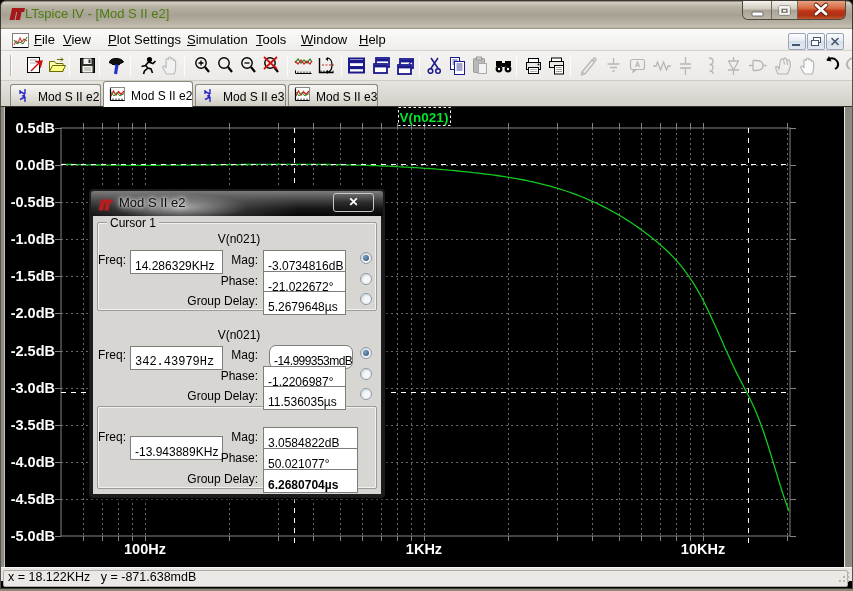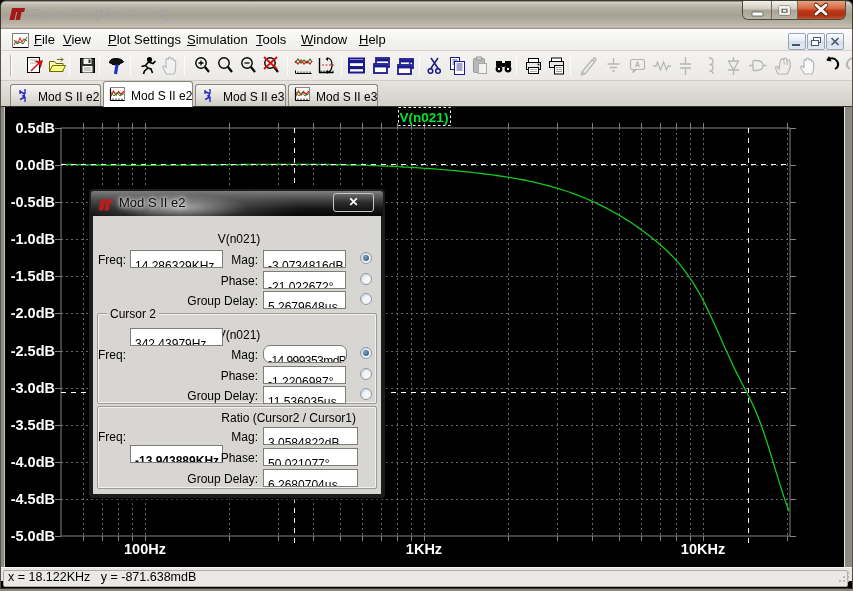--- a/index.html
+++ b/index.html
@@ -2,21 +2,21 @@
 <html><head><meta charset="utf-8"><style>
 * { margin:0; padding:0; box-sizing:border-box; }
 html,body { width:853px; height:591px; overflow:hidden; background:#000; }
 body { font-family:"Liberation Sans", sans-serif; position:relative; }
 #win { position:absolute; left:0; top:0; width:853px; height:591px; }
 
 #titlebar { position:absolute; left:0; top:0; width:853px; height:29px;
   background:linear-gradient(#6f6b60 0%, #d3cec1 5%, #b6b0a3 22%, #a7a193 52%, #b9b3a6 80%, #c6c1b4 93%, #918b7e 100%);
   border-top:1px solid #3a382f; border-left:1px solid #3a382f; border-right:1px solid #3a382f;
   border-radius:6px 6px 0 0; }
-#titletext { position:absolute; left:25px; top:6px; font-size:13px; color:#a3a3a3; }
+#titletext { position:absolute; left:25px; top:6px; font-size:13px; color:#4d7c0f; }
 
 #wbtns { position:absolute; left:742px; top:1px; width:104px; height:19px;
   border:1px solid #4e4a40; border-top:none; border-radius:0 0 6px 6px; overflow:hidden; display:flex; }
 .wbtn { height:100%; border-right:1px solid #6f695e; position:relative;
   background:linear-gradient(#f4f2ec 0%, #cfcabd 45%, #a9a396 50%, #bcb6a9 100%); }
 #btnmin { width:29px; } #btnmax { width:26px; }
 #btnclose { width:47px; border-right:none;
   background:linear-gradient(#e8a284 0%, #d56a43 40%, #c03416 55%, #ad3113 80%, #c2562f 100%); }
 
 #menubar { position:absolute; left:1px; top:29px; width:851px; height:22px;
@@ -66,21 +66,21 @@
 #dlgtitletext { position:absolute; left:30px; top:6px; font-size:13px; color:#0d0d0d;
   text-shadow:0 0 5px #e8e8e8, 0 0 3px #dadada, 0 0 8px #cccccc; }
 #dlgx { position:absolute; left:244px; top:4px; width:41px; height:19px; border:1px solid #c8c8c8;
   border-radius:3px; background:linear-gradient(#6a6a6a,#2c2c2c 50%,#111); color:#fff;
   font-size:12px; font-weight:bold; text-align:center; line-height:17px; }
 #dlgbody { position:absolute; left:4px; top:27px; width:288px; height:278px; background:#d8d6d2; }
 .grp { position:absolute; left:4px; width:280px; border:1px solid #9d9b97; border-radius:2px;
   box-shadow:inset 0 0 0 1px #f2f1ef; }
 .grplabel { position:absolute; left:9px; top:-7px; background:#d8d6d2; padding:0 3px; font-size:12px; color:#000; }
 .dlbl { position:absolute; font-size:12px; color:#000; text-align:right; }
-.dfield { position:absolute; height:18px; background:#fff; border:1px solid #7f7d79; font-size:12px;
+.dfield { position:absolute; height:24px; background:#fff; border:1px solid #7f7d79; font-size:12px;
   color:#000; padding:8px 0 0 4px; white-space:nowrap; overflow:hidden; }
 .radio { position:absolute; width:12px; height:12px; border-radius:50%;
   background:#f6f6f6; border:1px solid #8a9aa8; box-shadow:inset 1px 1px 2px #c9d2da; }
 .radio.sel::after { content:""; position:absolute; left:2px; top:2px; width:6px; height:6px;
   border-radius:50%; background:radial-gradient(circle at 35% 35%, #7ba0c0, #2c4f6e); }
 </style></head>
 <body>
 <div id="win">
   <div id="titlebar"></div>
   <svg width="17" height="14" style="position:absolute;left:9px;top:7px">
@@ -418,52 +418,51 @@
   <div id="sideL"></div><div id="sideR"></div>
   <div id="dlg">
     <div id="dlgtitle"></div>
     <svg width="17" height="14" style="position:absolute;left:9px;top:9px">
         <polygon points="0.5,12.5 2.9,1.5 7.5,1.5 5.2,12.5" fill="#b51e1e"></polygon>
         <polygon points="6.2,12.5 7.8,5 5.8,5 6.5,1.5 15.2,1.5 14.4,5 12.1,5 10.6,12.5" fill="#b51e1e"></polygon>
       </svg>
     <div id="dlgtitletext">Mod S II e2</div>
     <div id="dlgx">✕</div>
     <div id="dlgbody">
-      <div class="grp" style="top:97px; height:91px;">
-          <div class="grplabel">Cursor 2</div>
+      <div class="grp" style="top:6px; height:89px;">
+          <div class="grplabel">Cursor 1</div>
         </div>
       <div class="grp" style="top:190px; height:83px;"></div>
       <div class="dlbl" style="left:86px; top:16px; width:120px; text-align:center;">V(n021)</div>
       <div class="dlbl" style="left:0px; top:37px; width:33px;">Freq:</div>
       <div class="dfield" style="left:37px; top:34px; width:93px;">14.286329KHz</div>
       <div class="dlbl" style="left:105px; top:37px; width:60px;">Mag:</div>
       <div class="dfield" style="left:170px; top:34px; width:83px;">-3.0734816dB</div>
       <div class="radio sel" style="left:267px; top:36px;"></div>
       <div class="dlbl" style="left:105px; top:58px; width:60px;">Phase:</div>
       <div class="dfield" style="left:170px; top:55px; width:83px;">-21.022672°</div>
       <div class="radio" style="left:267px; top:57px;"></div>
       <div class="dlbl" style="left:85px; top:78px; width:80px;">Group Delay:</div>
       <div class="dfield" style="left:170px; top:75px; width:83px;">5.2679648µs</div>
       <div class="radio" style="left:267px; top:77px;"></div>
       <div class="dlbl" style="left:86px; top:112px; width:120px; text-align:center;">V(n021)</div>
       <div class="dlbl" style="left:0px; top:132px; width:33px;">Freq:</div>
-      <div class="dfield" style="left:37px; top:112px; width:93px;">342.43979Hz</div>
+      <div class="dfield" style="left:37px; top:130px; width:93px;font-family:Liberation Mono, monospace;">342.43979Hz</div>
       <div class="dlbl" style="left:105px; top:132px; width:60px;">Mag:</div>
-      <div class="dfield" style="left:170px; top:129px; width:84px; letter-spacing:-0.55px;border-radius:7px;">-14.999353mdB</div>
+      <div class="dfield" style="left:176px; top:129px; width:84px; letter-spacing:-0.55px;border-radius:7px;">-14.999353mdB</div>
       <div class="radio sel" style="left:267px; top:131px;"></div>
       <div class="dlbl" style="left:105px; top:153px; width:60px;">Phase:</div>
       <div class="dfield" style="left:170px; top:150px; width:83px;">-1.2206987°</div>
       <div class="radio" style="left:267px; top:152px;"></div>
       <div class="dlbl" style="left:85px; top:173px; width:80px;">Group Delay:</div>
       <div class="dfield" style="left:170px; top:170px; width:83px;">11.536035µs</div>
       <div class="radio" style="left:267px; top:172px;"></div>
-      <div class="dlbl" style="left:113px; top:195px; width:150px;">Ratio (Cursor2 / Cursor1)</div>
       <div class="dlbl" style="left:0px; top:214px; width:33px;">Freq:</div>
-      <div class="dfield" style="left:37px; top:229px; width:93px;font-weight:bold;">-13.943889KHz</div>
+      <div class="dfield" style="left:37px; top:220px; width:93px;">-13.943889KHz</div>
       <div class="dlbl" style="left:105px; top:214px; width:60px;">Mag:</div>
       <div class="dfield" style="left:170px; top:211px; width:95px;">3.0584822dB</div>
       <div class="dlbl" style="left:105px; top:235px; width:60px;">Phase:</div>
       <div class="dfield" style="left:170px; top:232px; width:95px;">50.021077°</div>
       <div class="dlbl" style="left:85px; top:256px; width:80px;">Group Delay:</div>
-      <div class="dfield" style="left:170px; top:253px; width:95px;">6.2680704µs</div>
+      <div class="dfield" style="left:170px; top:253px; width:95px;font-weight:bold;">6.2680704µs</div>
     </div>
   </div>
 </div>
 
 </body></html>

